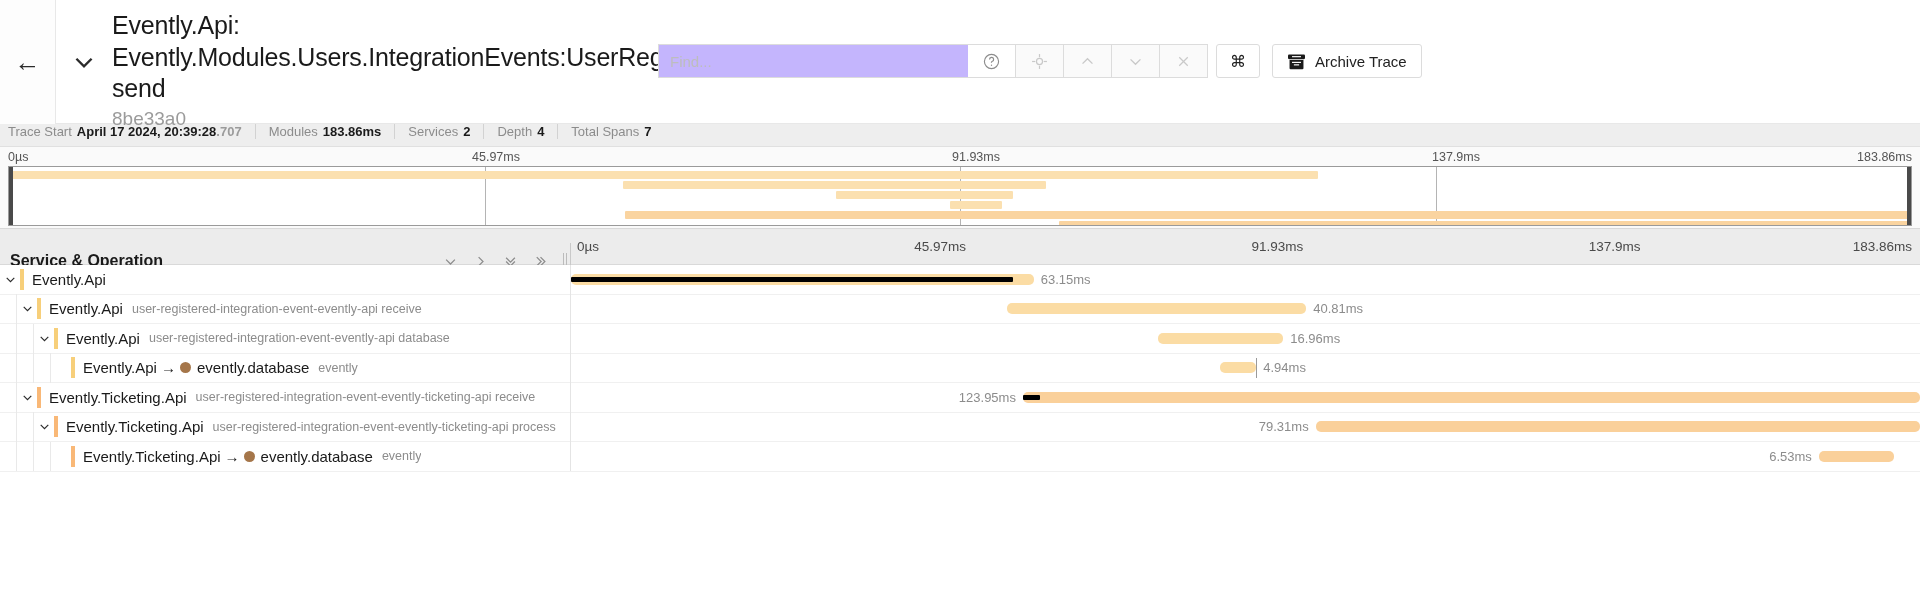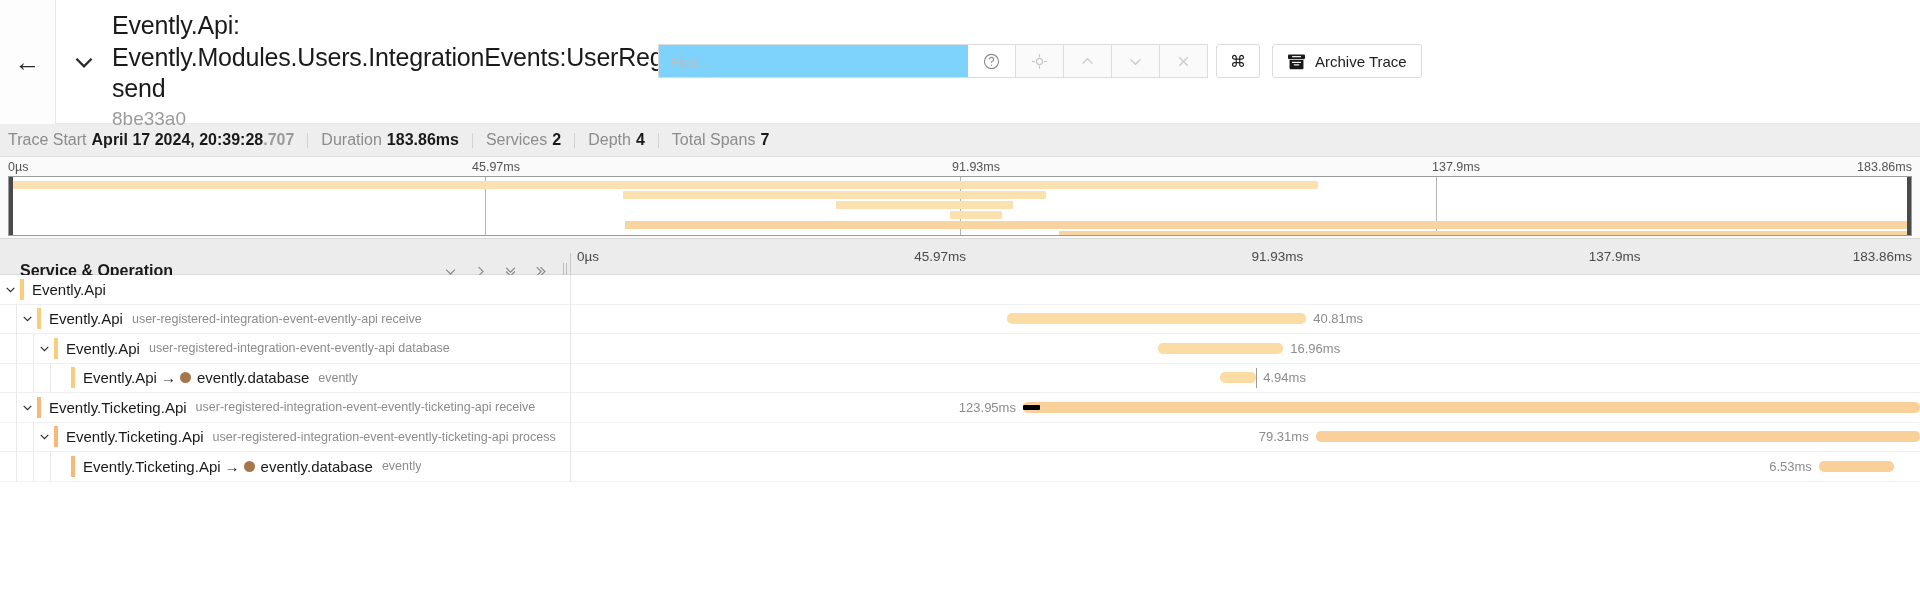--- a/index.html
+++ b/index.html
@@ -66,21 +66,21 @@
   .find-input {
     width: 310px;
     height: 34px;
     border: 1px solid #dcdcdc;
     border-right: none;
     padding: 16px 11px;
     font-size: 15px;
     font-family: "Liberation Sans", sans-serif;
     color: #333;
     outline: none;
-    background: #7dd3fc;
+    background: #c4b5fd;
   }
   .find-input::placeholder { color: #bdbdbd; }
   .icon-btn {
     width: 48px; height: 34px;
     border: 1px solid #dcdcdc;
     border-left: none;
     background: #fff;
     display: flex; align-items: center; justify-content: center;
     cursor: pointer;
   }
@@ -112,26 +112,26 @@
     display: flex; align-items: center; justify-content: center;
     gap: 9px;
     padding: 4px 14px;
     font-size: 15px;
     color: #222;
     cursor: pointer;
   }
 
   
   .meta-bar {
-    height: 33px;
+    height: 23px;
     background: #eeeeee;
     display: flex;
-    align-items: center;
+    align-items: flex-start;
     padding-left: 8px;
-    font-size: 16px;
+    font-size: 13px;
     border-bottom: 1px solid #e0e0e0;
   }
   .meta-item { display: flex; align-items: baseline; gap: 5px; }
   .meta-label { color: #8c8c8c; }
   .meta-value { color: #1a1a1a; font-weight: 700; }
   .meta-value .dim { color: #9b9b9b; font-weight: 700; }
   .meta-divider {
     width: 1px; height: 15px;
     background: #d2d2d2;
     margin: 0 13px;
@@ -185,21 +185,21 @@
     background: #ececec;
     display: flex;
     align-items: center;
     border-bottom: 1px solid #d9d9d9;
   }
   .th-left {
     width: 571px;
     display: flex;
     align-items: center;
     height: 36px;
-    padding-left: 20px;
+    padding-left: 10px;
     border-right: 1px solid #c9c9c9;
     position: relative;
     margin-top: 29px;
   }
   .th-title { font-size: 16px; font-weight: 700; color: #1a1a1a; }
   .th-controls {
     margin-left: auto;
     display: flex;
     align-items: center;
     gap: 15px;
@@ -400,21 +400,21 @@
   </div>
 </div>
 
 <div class="meta-bar" id="meta-bar">
     <div class="meta-item">
       <span class="meta-label">Trace Start</span>
       <span class="meta-value">April 17 2024, 20:39:28<span class="dim">.707</span></span>
     </div>
     <div class="meta-divider"></div>
     <div class="meta-item">
-      <span class="meta-label">Duration</span>
+      <span class="meta-label">Modules</span>
       <span class="meta-value">183.86ms</span>
     </div>
     <div class="meta-divider"></div>
     <div class="meta-item">
       <span class="meta-label">Services</span>
       <span class="meta-value">2</span>
     </div>
     <div class="meta-divider"></div>
     <div class="meta-item">
       <span class="meta-label">Depth</span>
@@ -498,20 +498,25 @@
       <div class="span-row">
         <div class="row-left">
           <div class="row-caret">
             <svg viewBox="0 0 24 24" fill="none" stroke="#2b2b2b" stroke-width="2.2">
               <polyline points="5,9 12,16 19,9"></polyline>
             </svg>
           </div>
           <div class="svc-bar" style="background: rgb(247, 207, 122);"></div>
           <span class="svc-name">Evently.Api</span>
         </div>
+        <div class="row-right">
+          <div class="bar" style="left: 0%; width: 34.3%;"></div>
+          <div class="bar-inner" style="left: 0%; width: 32.8%;"></div>
+          <div class="bar-label" style="left: calc(34.3% + 7px);">63.15ms</div>
+        </div>
       </div>
       <div class="span-row">
         <div class="row-left">
           <div class="indent-guide"></div>
           <div class="row-caret">
             <svg viewBox="0 0 24 24" fill="none" stroke="#2b2b2b" stroke-width="2.2">
               <polyline points="5,9 12,16 19,9"></polyline>
             </svg>
           </div>
           <div class="svc-bar" style="background: rgb(247, 207, 122);"></div>

